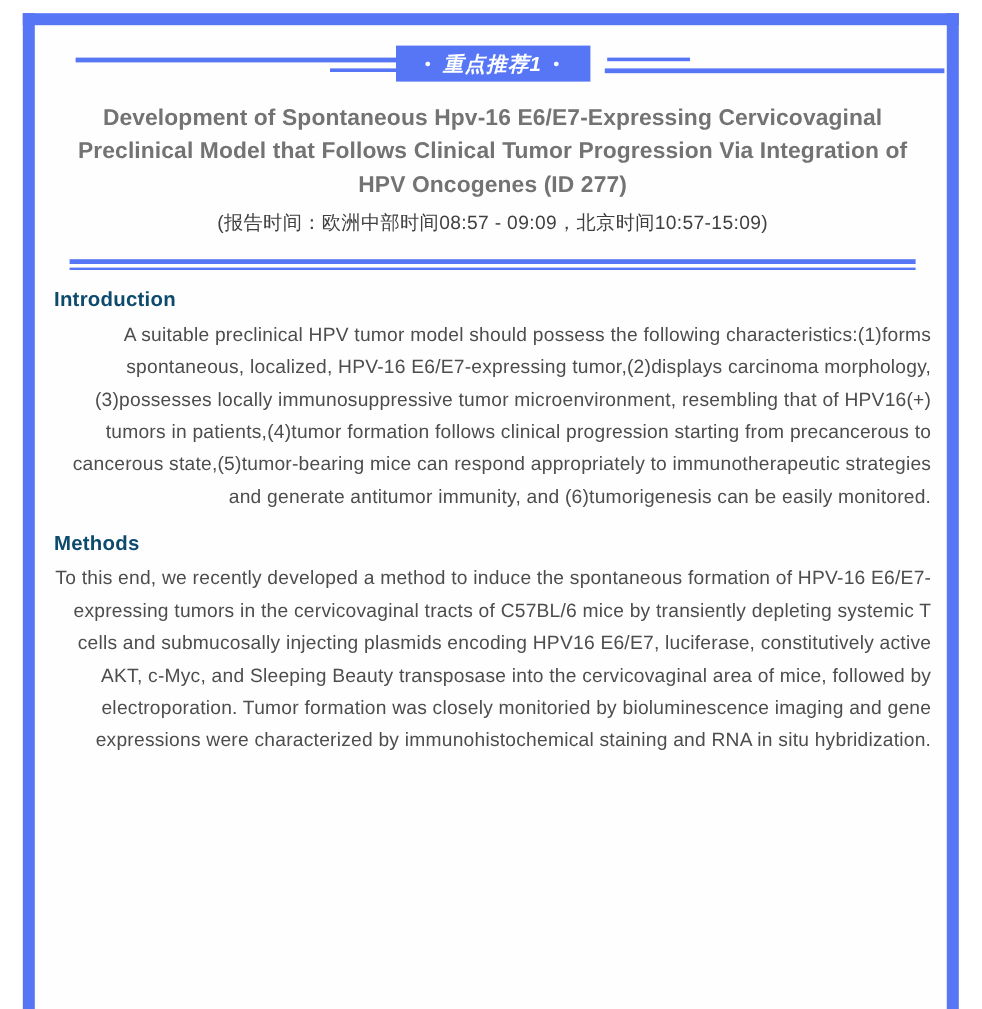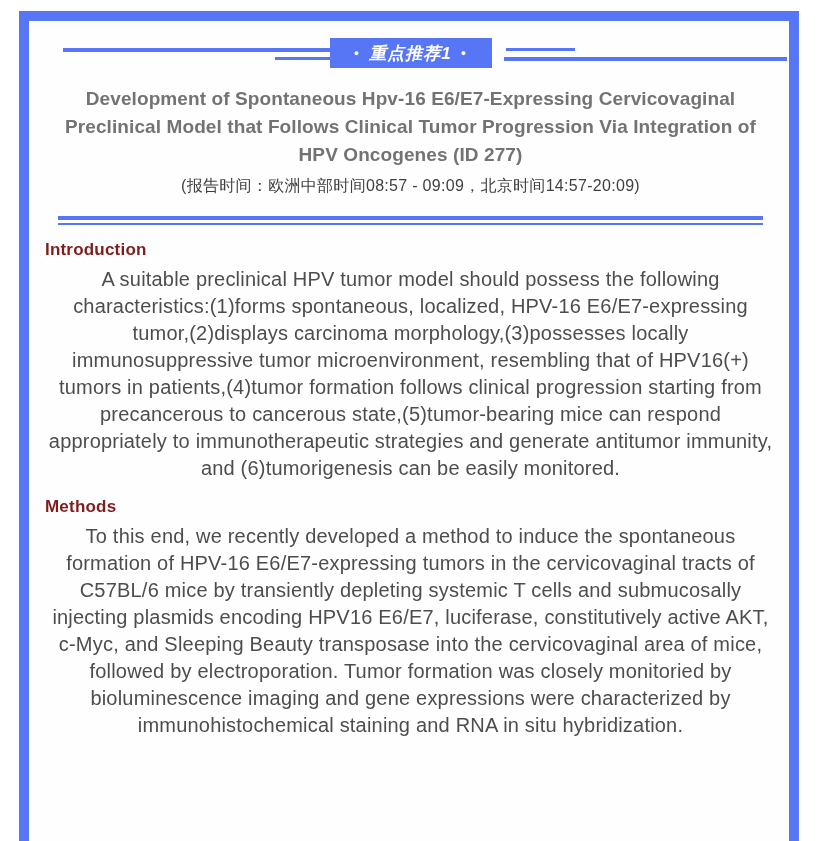--- a/index.html
+++ b/index.html
@@ -57,26 +57,26 @@
   .divider .thin{height:2px;background:#5676F5;margin-top:3px;}
 
   .speaker{
     margin:17px 0 0 0;text-align:center;
     font-size:16.5px;font-style:italic;color:#3a3a3a;letter-spacing:0.8px;
   }
 
   
   .section-heading{
     margin:15px 0 0 0;
-    font-size:17px;font-weight:bold;color:#7f1d1d;letter-spacing:0.2px;
+    font-size:17px;font-weight:bold;color:#0c4a6e;letter-spacing:0.2px;
   }
   .section-body{
     margin:6px 0 0 0;max-width:733px;
-    font-size:20px;color:#4d4d4d;line-height:27px;letter-spacing:0.2px;
-    text-align:center;
+    font-size:16px;color:#4d4d4d;line-height:27px;letter-spacing:0.2px;
+    text-align:right;
   }
 </style>
 </head>
 <body>
 
 <div class="frame">
   <div class="inner">
 
     <div class="band">
       <div class="line line-left-long"></div>
@@ -86,21 +86,21 @@
       <div class="badge">
         <span class="dot">●</span>
         <span>重点推荐1</span>
         <span class="dot">●</span>
       </div>
     </div>
 
     <h1 class="title">Development of Spontaneous Hpv-16 E6/E7-Expressing Cervicovaginal Preclinical Model that Follows Clinical Tumor Progression Via Integration of HPV Oncogenes (ID 277)</h1>
 
 
-    <div class="report-time">(报告时间：欧洲中部时间08:57 - 09:09，北京时间14:57-20:09)</div>
+    <div class="report-time">(报告时间：欧洲中部时间08:57 - 09:09，北京时间10:57-15:09)</div>
 
     <div class="divider">
       <div class="thick"></div>
       <div class="thin"></div>
     </div>
 
 
     <div class="section">
       <div class="section-heading">Introduction</div>
       <div class="section-body">A suitable preclinical HPV tumor model should possess the following characteristics:(1)forms spontaneous, localized, HPV-16 E6/E7-expressing tumor,(2)displays carcinoma morphology,(3)possesses locally immunosuppressive tumor microenvironment, resembling that of HPV16(+) tumors in patients,(4)tumor formation follows clinical progression starting from precancerous to cancerous state,(5)tumor-bearing mice can respond appropriately to immunotherapeutic strategies and generate antitumor immunity, and (6)tumorigenesis can be easily monitored.</div>

